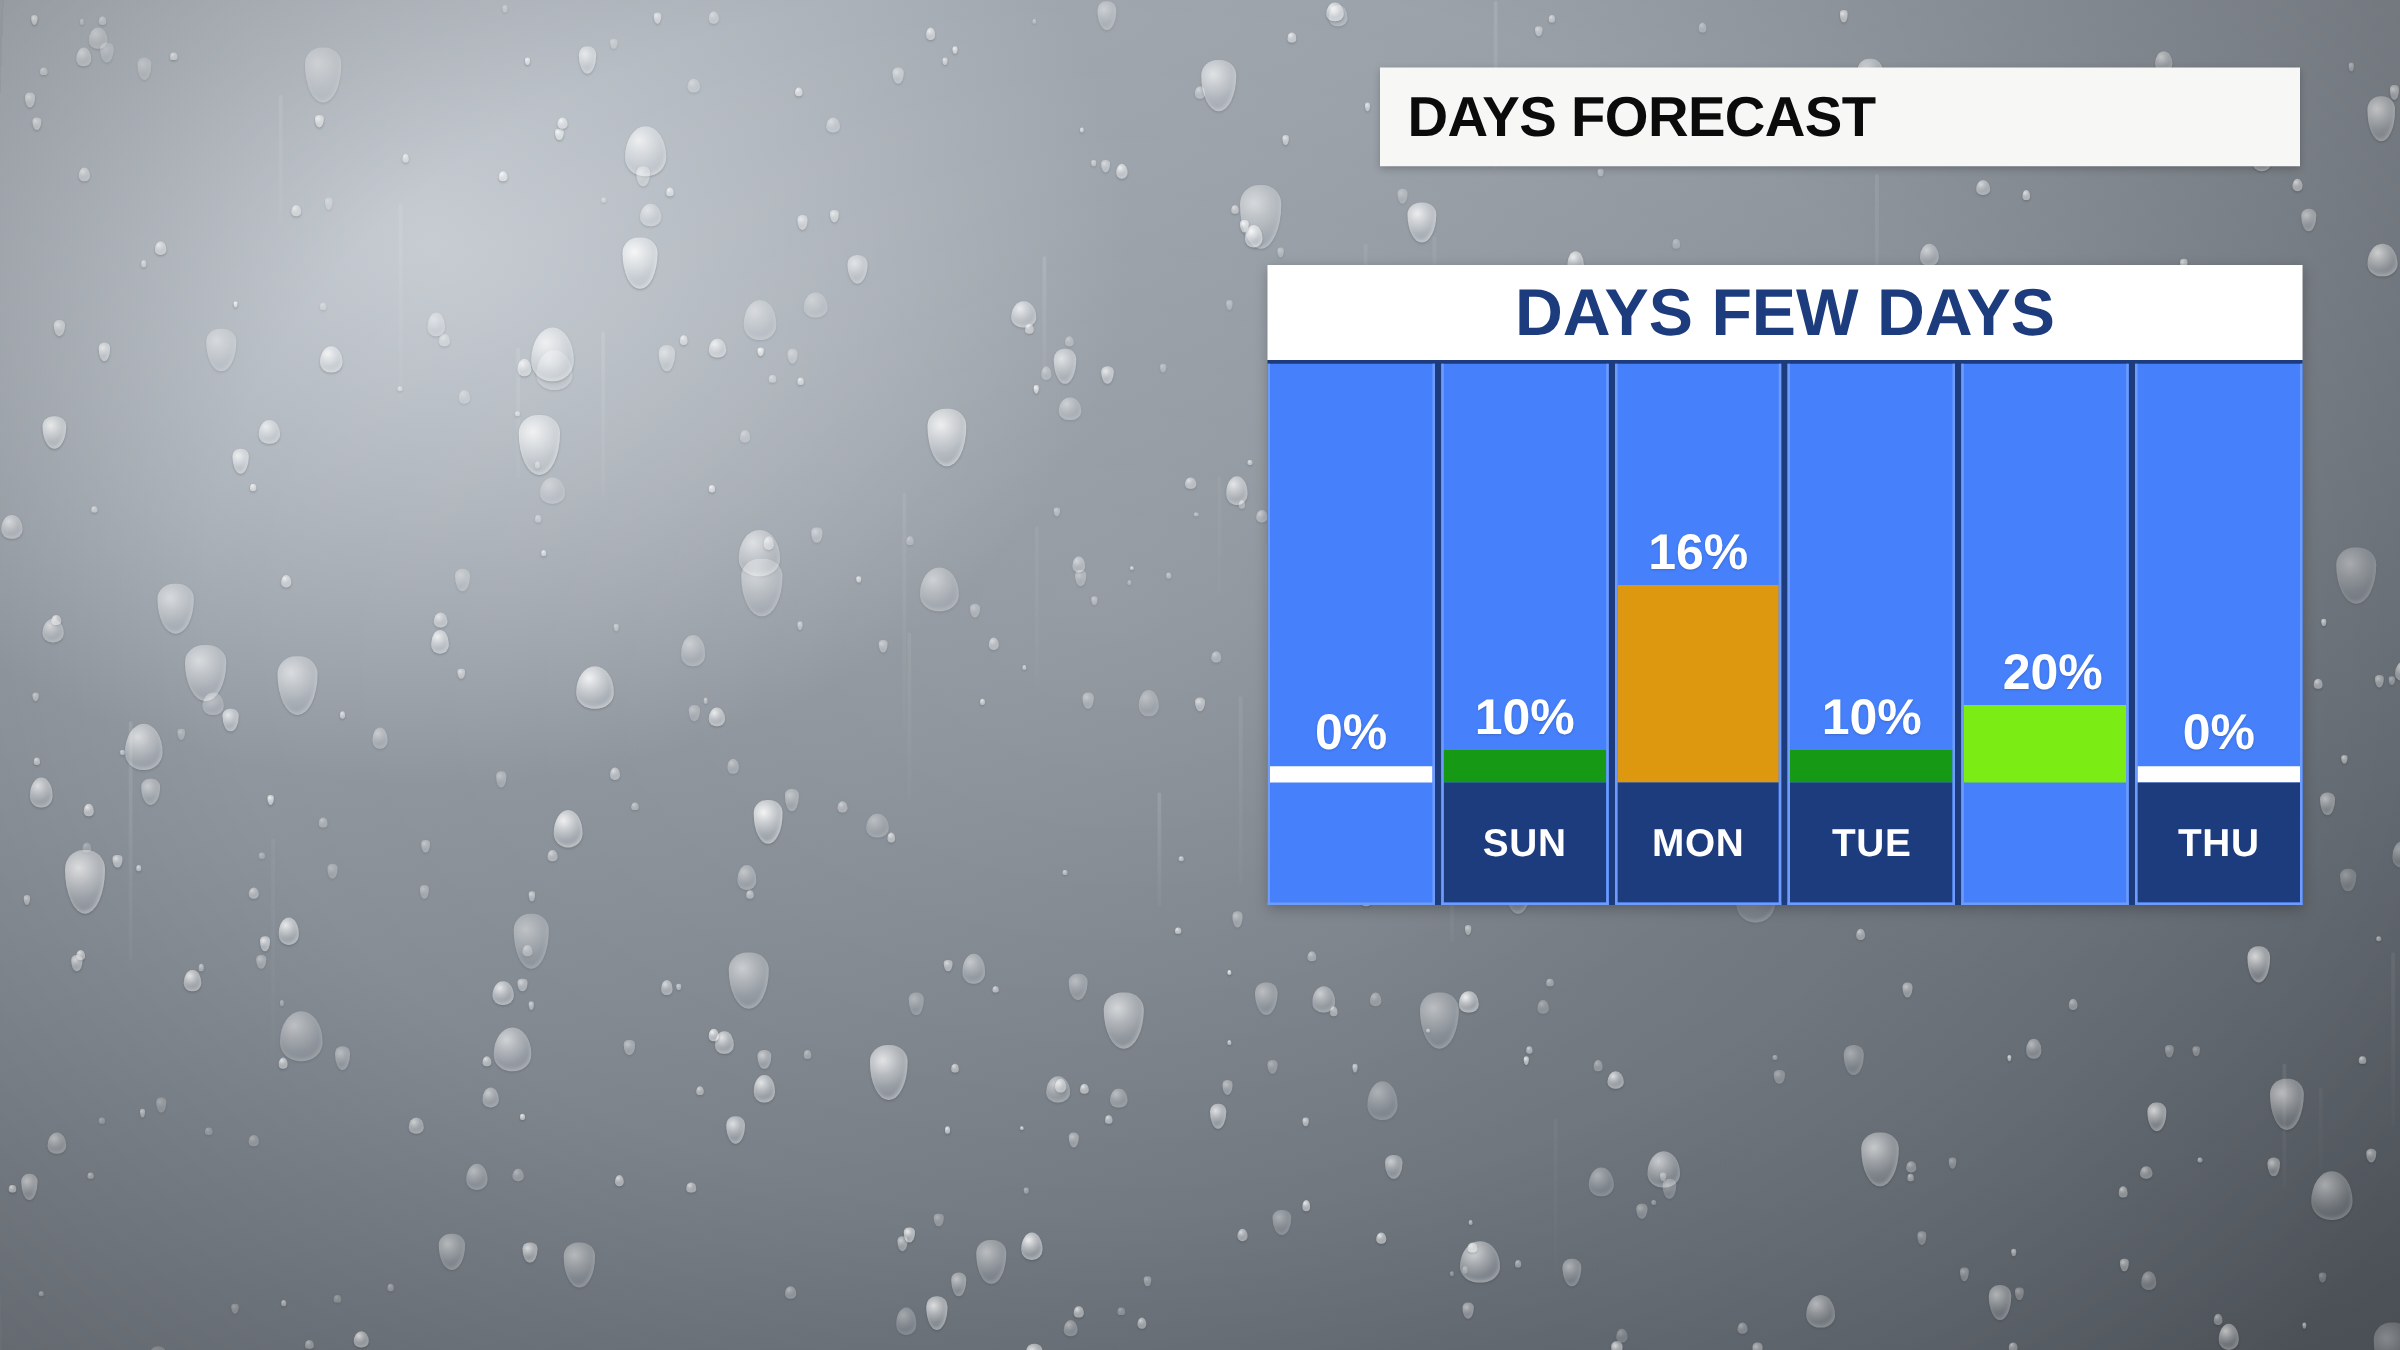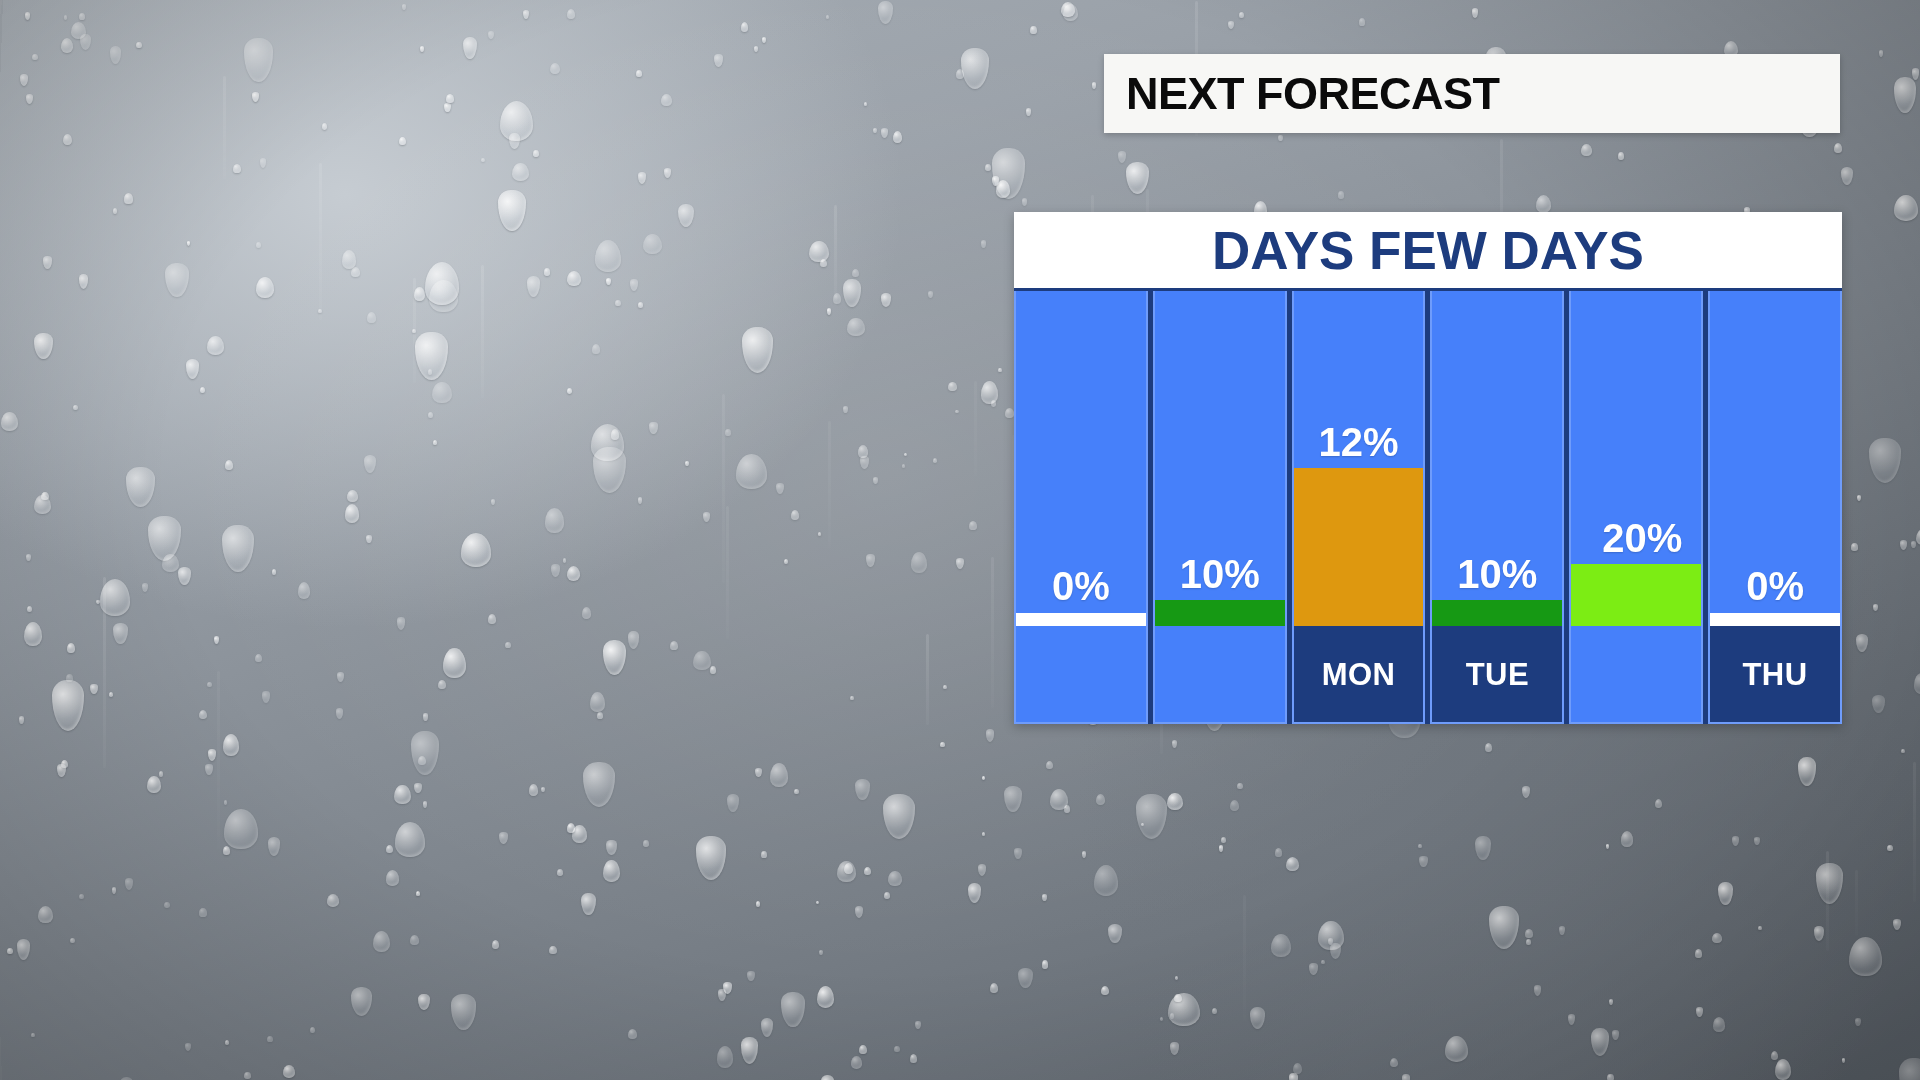--- a/index.html
+++ b/index.html
@@ -730,38 +730,41 @@
       <div class="rivulet" style="left: 223.35px; top: 76.4256px; height: 102.532px; opacity: 0.38;"></div>
       <div class="rivulet" style="left: 722.401px; top: 394.312px; height: 188.608px; opacity: 0.24;"></div>
       <div class="rivulet" style="left: 412.808px; top: 277.599px; height: 105.71px; opacity: 0.34;"></div>
       <div class="rivulet" style="left: 1012.08px; top: 435.49px; height: 162.454px; opacity: 0.13;"></div>
       <div class="rivulet" style="left: 1500.49px; top: 139.192px; height: 171.756px; opacity: 0.3;"></div>
     </div>
   <div class="bg-streaks"></div>
   <div class="bg-vignette"></div>
 
   <div id="title-bar">
-    <div id="title-text">NEXT FORECAST</div>
+    <div id="title-text">DAYS FORECAST</div>
   </div>
 
   <div id="forecast-panel">
     <div id="panel-header">
       <div id="panel-header-text">DAYS FEW DAYS</div>
     </div>
     <div id="columns">
         <div class="day-col">
           <div class="pct-label" style="bottom: 116px;">0%</div>
           <div class="pct-bar" style="bottom: 96px; height: 13px; background: rgb(255, 255, 255);"></div>
         </div>
         <div class="day-col">
           <div class="pct-label" style="bottom: 128px;">10%</div>
           <div class="pct-bar" style="bottom: 96px; height: 26px; background: rgb(22, 153, 20);"></div>
+          <div class="day-footer">
+            <span>SUN</span>
+          </div>
         </div>
         <div class="day-col">
-          <div class="pct-label" style="bottom: 260px;">12%</div>
+          <div class="pct-label" style="bottom: 260px;">16%</div>
           <div class="pct-bar" style="bottom: 96px; height: 158px; background: rgb(222, 152, 15);"></div>
           <div class="day-footer">
             <span>MON</span>
           </div>
         </div>
         <div class="day-col">
           <div class="pct-label" style="bottom: 128px;">10%</div>
           <div class="pct-bar" style="bottom: 96px; height: 26px; background: rgb(22, 153, 20);"></div>
           <div class="day-footer">
             <span>TUE</span>

